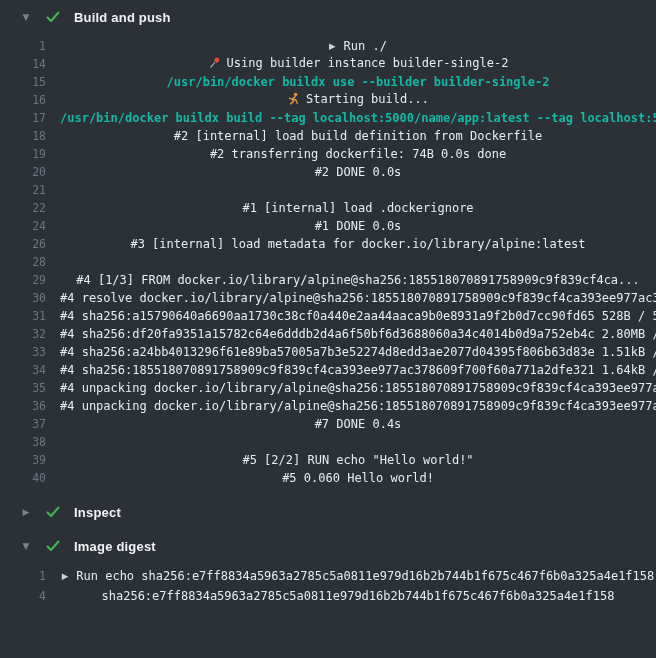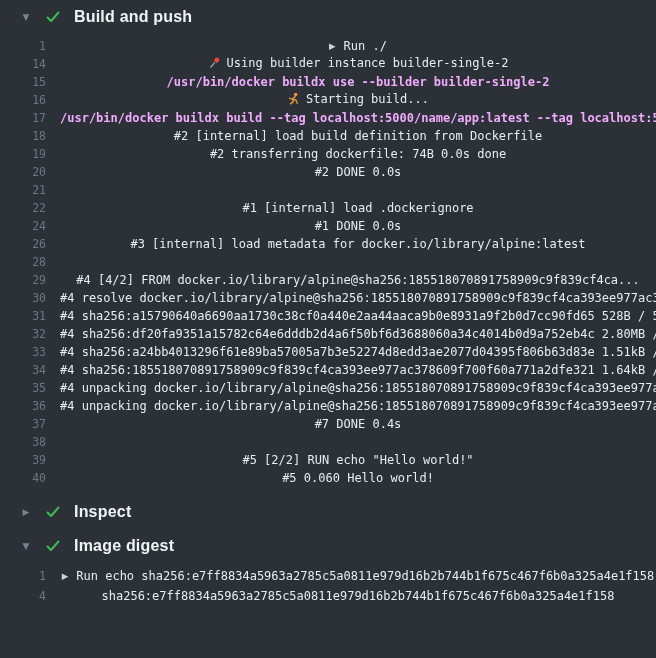--- a/index.html
+++ b/index.html
@@ -15,41 +15,41 @@
     height:34px; display:flex; align-items:center; cursor:pointer;
   }
   .disclosure {
     width:12px; margin-left:20px; flex-shrink:0;
     color:#768390; font-size:9px; line-height:1; text-align:center;
     font-family:"DejaVu Sans", sans-serif;
   }
   .check { margin-left:13px; flex-shrink:0; display:flex; align-items:center; }
   .check svg { display:block; }
   .section-title {
-    margin-left:13px; color:#f0f3f6; font-weight:bold; font-size:16px;
+    margin-left:13px; color:#f0f3f6; font-weight:bold; font-size:13px;
     letter-spacing:.2px;
   }
 
   
   .log-area { padding:3px 0 8px 0; }
   .log-line {
     display:flex; align-items:center; height:18px; width:656px;
     font-family:"DejaVu Sans Mono","Liberation Mono",monospace; font-size:12px;
   }
   .digest .log-line { height:20px; }
   .line-num {
     width:46px; flex-shrink:0; text-align:right;
     color:#6e7681; font-size:11.5px; cursor:pointer;
   }
   .line-content {
     padding-left:14px; flex:1; min-width:0;
     white-space:pre; overflow:hidden;
     color:#e6edf3; line-height:18px;text-align:center;
   }
-  .log-line.cmd .line-content { color:#f0abfc; font-weight:bold; }
+  .log-line.cmd .line-content { color:#14b8a6; font-weight:bold; }
   .run-chevron {
     display:inline-block; color:#cdd5dd; font-size:8.5px;
     margin-right:8px; vertical-align:1px; cursor:pointer;
     font-family:"DejaVu Sans", sans-serif;
   }
   .inline-icon { display:inline-block; vertical-align:-2px; margin-right:6px; }
 </style>
 </head>
 <body>
 
@@ -135,21 +135,21 @@
   </div>
 
 
   <div class="log-line">
     <span class="line-num">28</span>
     <span class="line-content"><span class="line-text"></span></span>
   </div>
 
   <div class="log-line">
     <span class="line-num">29</span>
-    <span class="line-content"><span class="line-text">#4 [4/2] FROM docker.io/library/alpine@sha256:185518070891758909c9f839cf4ca...</span></span>
+    <span class="line-content"><span class="line-text">#4 [1/3] FROM docker.io/library/alpine@sha256:185518070891758909c9f839cf4ca...</span></span>
   </div>
 
   <div class="log-line">
     <span class="line-num">30</span>
     <span class="line-content"><span class="line-text">#4 resolve docker.io/library/alpine@sha256:185518070891758909c9f839cf4ca393ee977ac37</span></span>
   </div>
 
   <div class="log-line">
     <span class="line-num">31</span>
     <span class="line-content"><span class="line-text">#4 sha256:a15790640a6690aa1730c38cf0a440e2aa44aaca9b0e8931a9f2b0d7cc90fd65 528B / 5</span></span>

